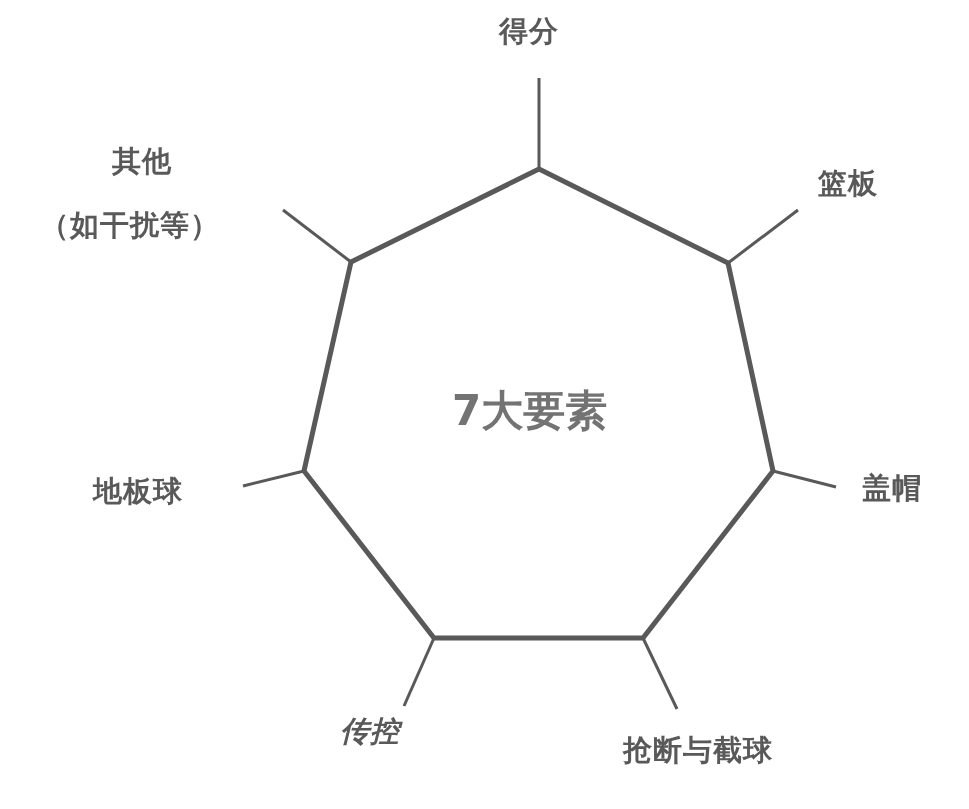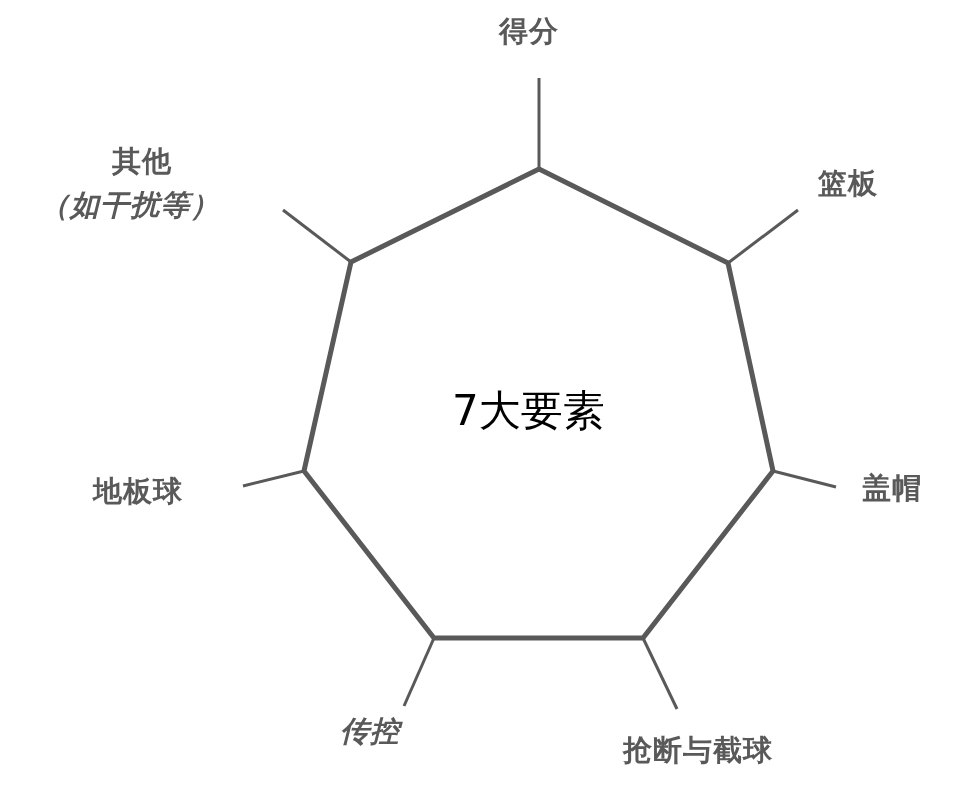--- a/index.html
+++ b/index.html
@@ -1,21 +1,21 @@
 <!DOCTYPE html>
 <html><head>
   <meta charset="utf-8">
   <style>
     html, body { margin: 0; padding: 0; background: #ffffff; }
     body { width: 969px; height: 809px; position: relative; overflow: hidden;
            font-family: "DejaVu Sans", "Liberation Sans", sans-serif; }
     #diagram { position: absolute; left: 0; top: 0; }
     .label { position: absolute; color: #595959; font-weight: bold; font-size: 29px;
              line-height: 1.2; white-space: nowrap; letter-spacing: 1px; }
-    .center { position: absolute; color: #000000; font-weight: normal; font-size: 42px;
+    .center { position: absolute; color: #737373; font-weight: bold; font-size: 42px;
               white-space: nowrap; }
   </style>
 </head>
 <body>
 
 <svg id="diagram" width="969" height="809" viewBox="0 0 969 809">
   <polygon points="539,169 728,263 773,471 643,638 434,638 304,471 351,262" fill="none" stroke="#595959" stroke-width="5" stroke-linejoin="miter"></polygon>
   <line x1="539" y1="169" x2="539" y2="78" stroke="#595959" stroke-width="3"></line>
   <line x1="728" y1="263" x2="798" y2="210" stroke="#595959" stroke-width="3"></line>
   <line x1="773" y1="471" x2="836" y2="487" stroke="#595959" stroke-width="3"></line>
@@ -33,13 +33,13 @@
 
 <div class="label" style="left:862px; top:474px;font-family:Liberation Mono, monospace;">盖帽</div>
 
 <div class="label" style="left:583px; top:733px;margin-left:40px;">抢断与截球</div>
 
 <div class="label" style="left:340px; top:714px;font-style:italic;">传控</div>
 
 <div class="label" style="left:93px; top:474px;">地板球</div>
 
 <div class="label" style="left:112px; top:144px;text-align:right;">其他</div>
-<div class="label" style="left:40px; top:188px;font-style:italic;">（如干扰等）</div>
+<div class="label" style="left:40px; top:208px;">（如干扰等）</div>
 
 </body></html>

